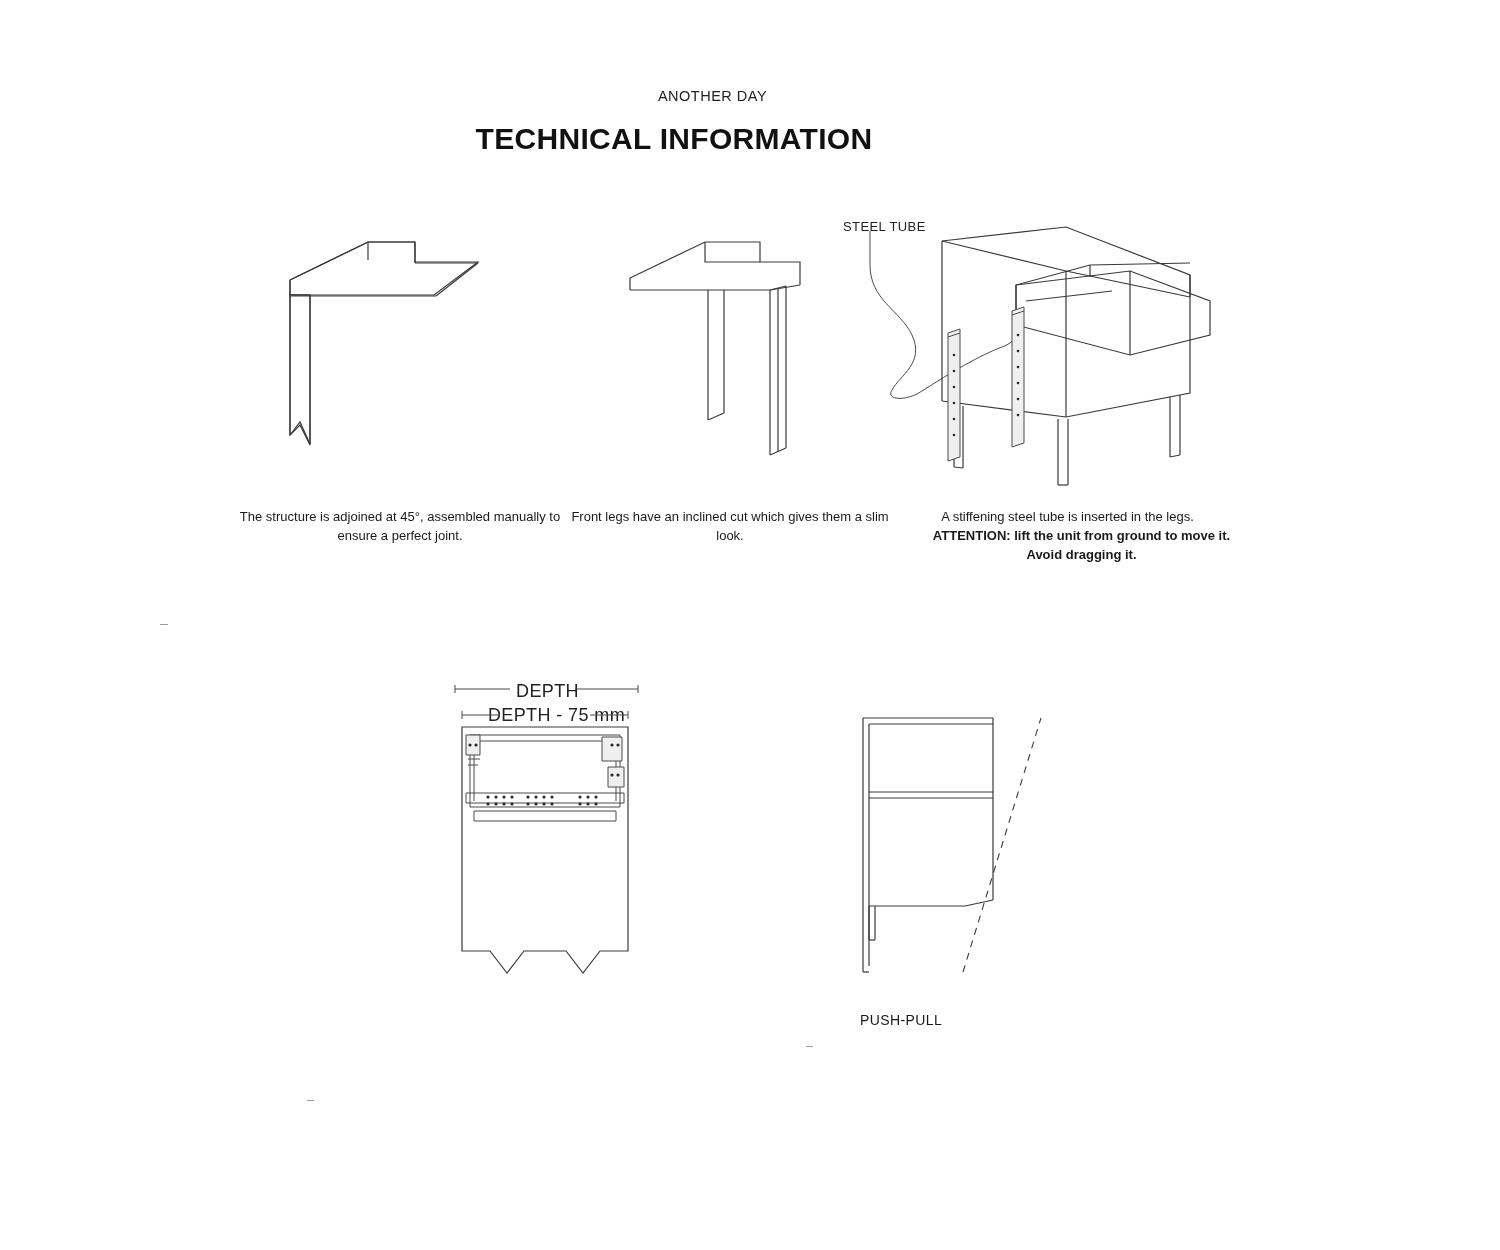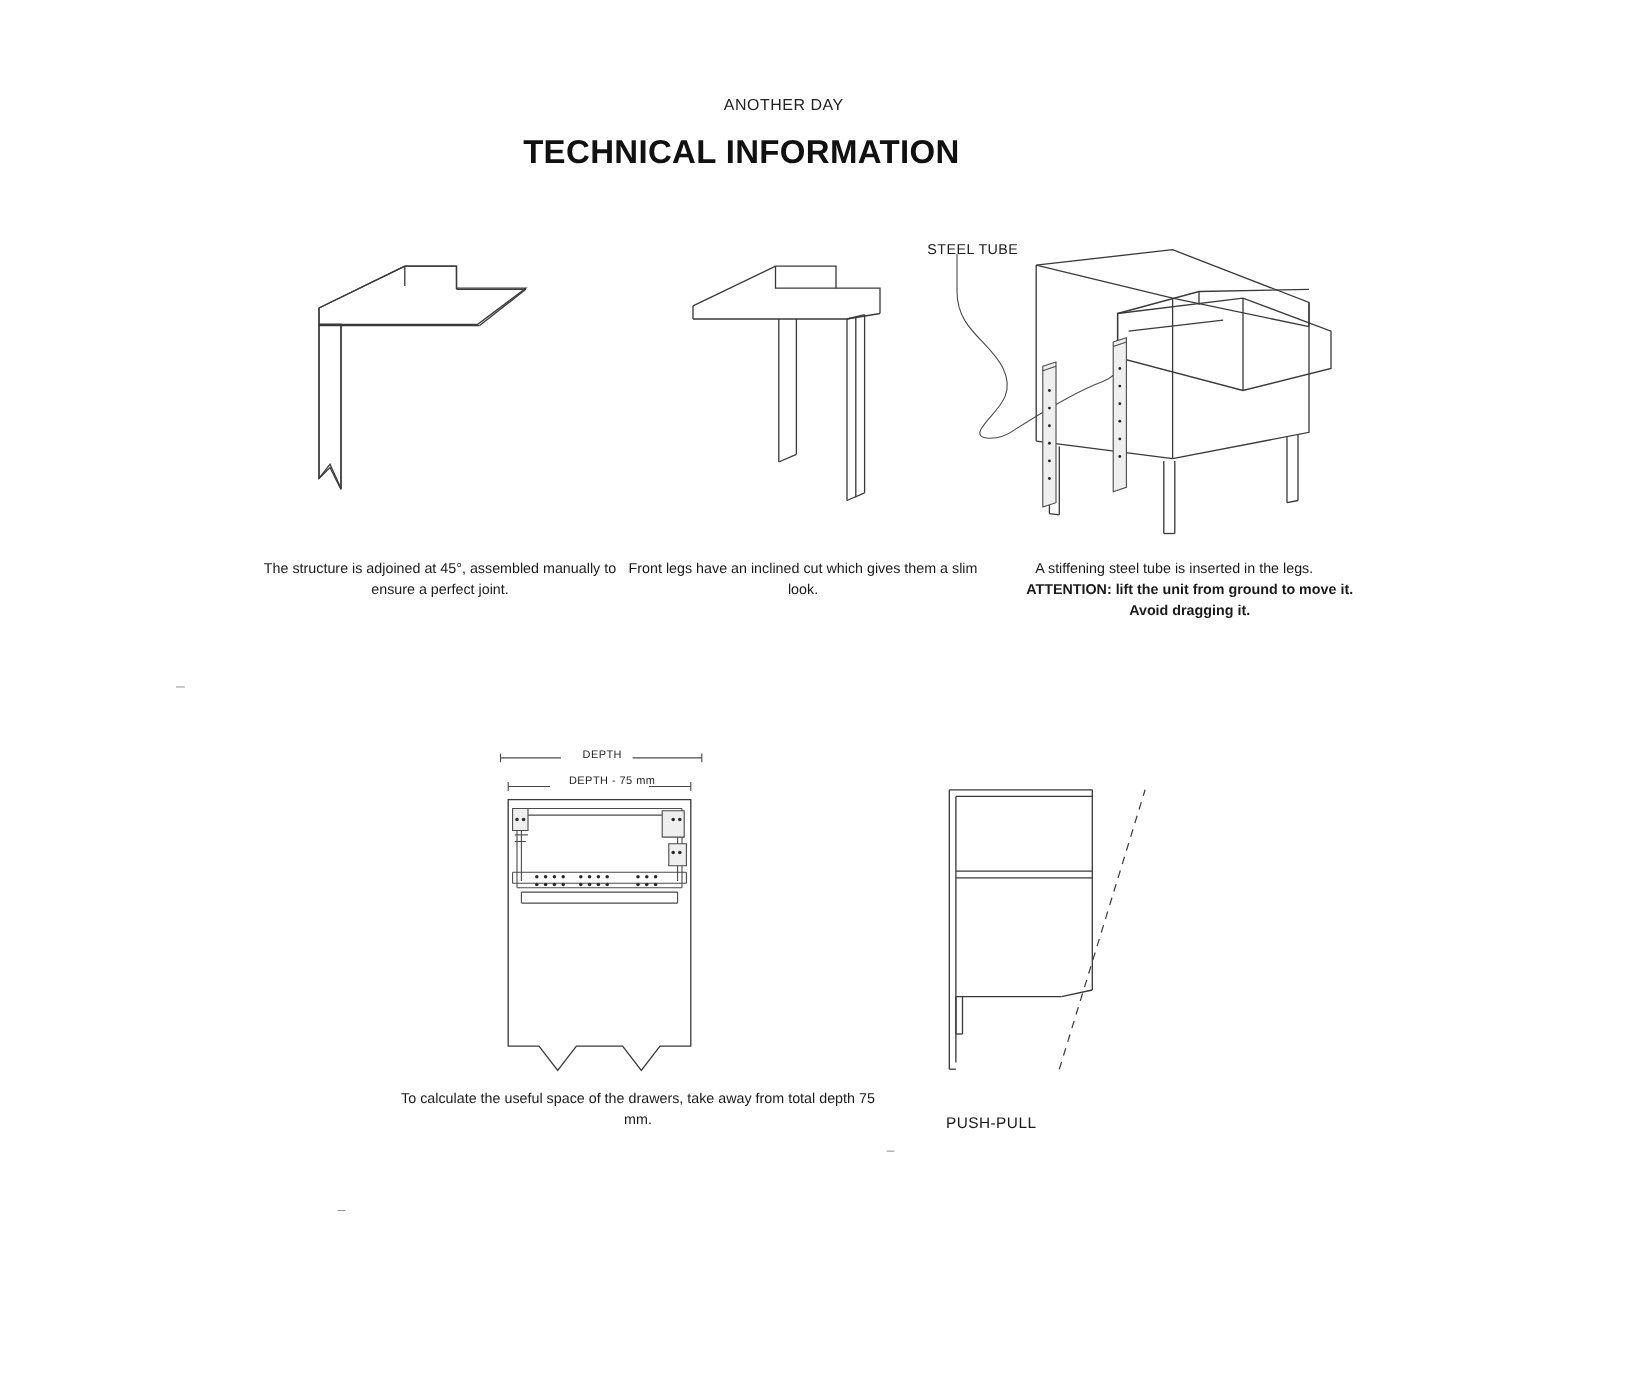--- a/index.html
+++ b/index.html
@@ -81,21 +81,21 @@
 
   
   .fig4 { left: 440px; top: 675px; width: 280px; height: 300px; }
   .cap4 { left: 360px; top: 990px; width: 440px; }
 
   .fig5 { left: 845px; top: 700px; width: 260px; height: 290px; }
   .cap5 { left: 860px; top: 1010px; width: 260px; text-align: left; font-size: 14px; letter-spacing: 0.4px; }
 
   .dim-label {
     position: absolute;
-    font-size: 10px;
+    font-size: 18px;
     letter-spacing: 0.4px;
     color: #222;
     text-align: center;
   }
   .dim-depth { left: 455px; top: 681px; width: 185px; }
   .dim-depth75 { left: 464px; top: 705px; width: 185px; }
 
   
   .speck {
     position: absolute;
@@ -288,21 +288,20 @@
         <circle cx="156" cy="129" r="1.6"></circle>
         <circle cx="30" cy="70" r="1.6"></circle>
           <circle cx="36" cy="70" r="1.6"></circle>
         <circle cx="172" cy="70" r="1.6"></circle>
           <circle cx="178" cy="70" r="1.6"></circle>
         <circle cx="172" cy="100" r="1.6"></circle>
           <circle cx="178" cy="100" r="1.6"></circle>
       </g>
     </svg>
   </div>
-  <div class="caption cap4">To calculate the useful space of the drawers, take away from total depth 75 mm.</div>
 
   <div class="fig fig5">
     <svg width="280" height="300" viewBox="0 0 280 300">
 
       <path class="ln" d="M18,18 L148,18"></path>
       <path class="ln" d="M18,18 L18,272"></path>
       <path class="ln" d="M24,24 L24,266"></path>
       <path class="ln" d="M18,272 L24,272"></path>
       <path class="ln" d="M24,24 L148,24"></path>
       <path class="ln" d="M148,18 L148,200"></path>

